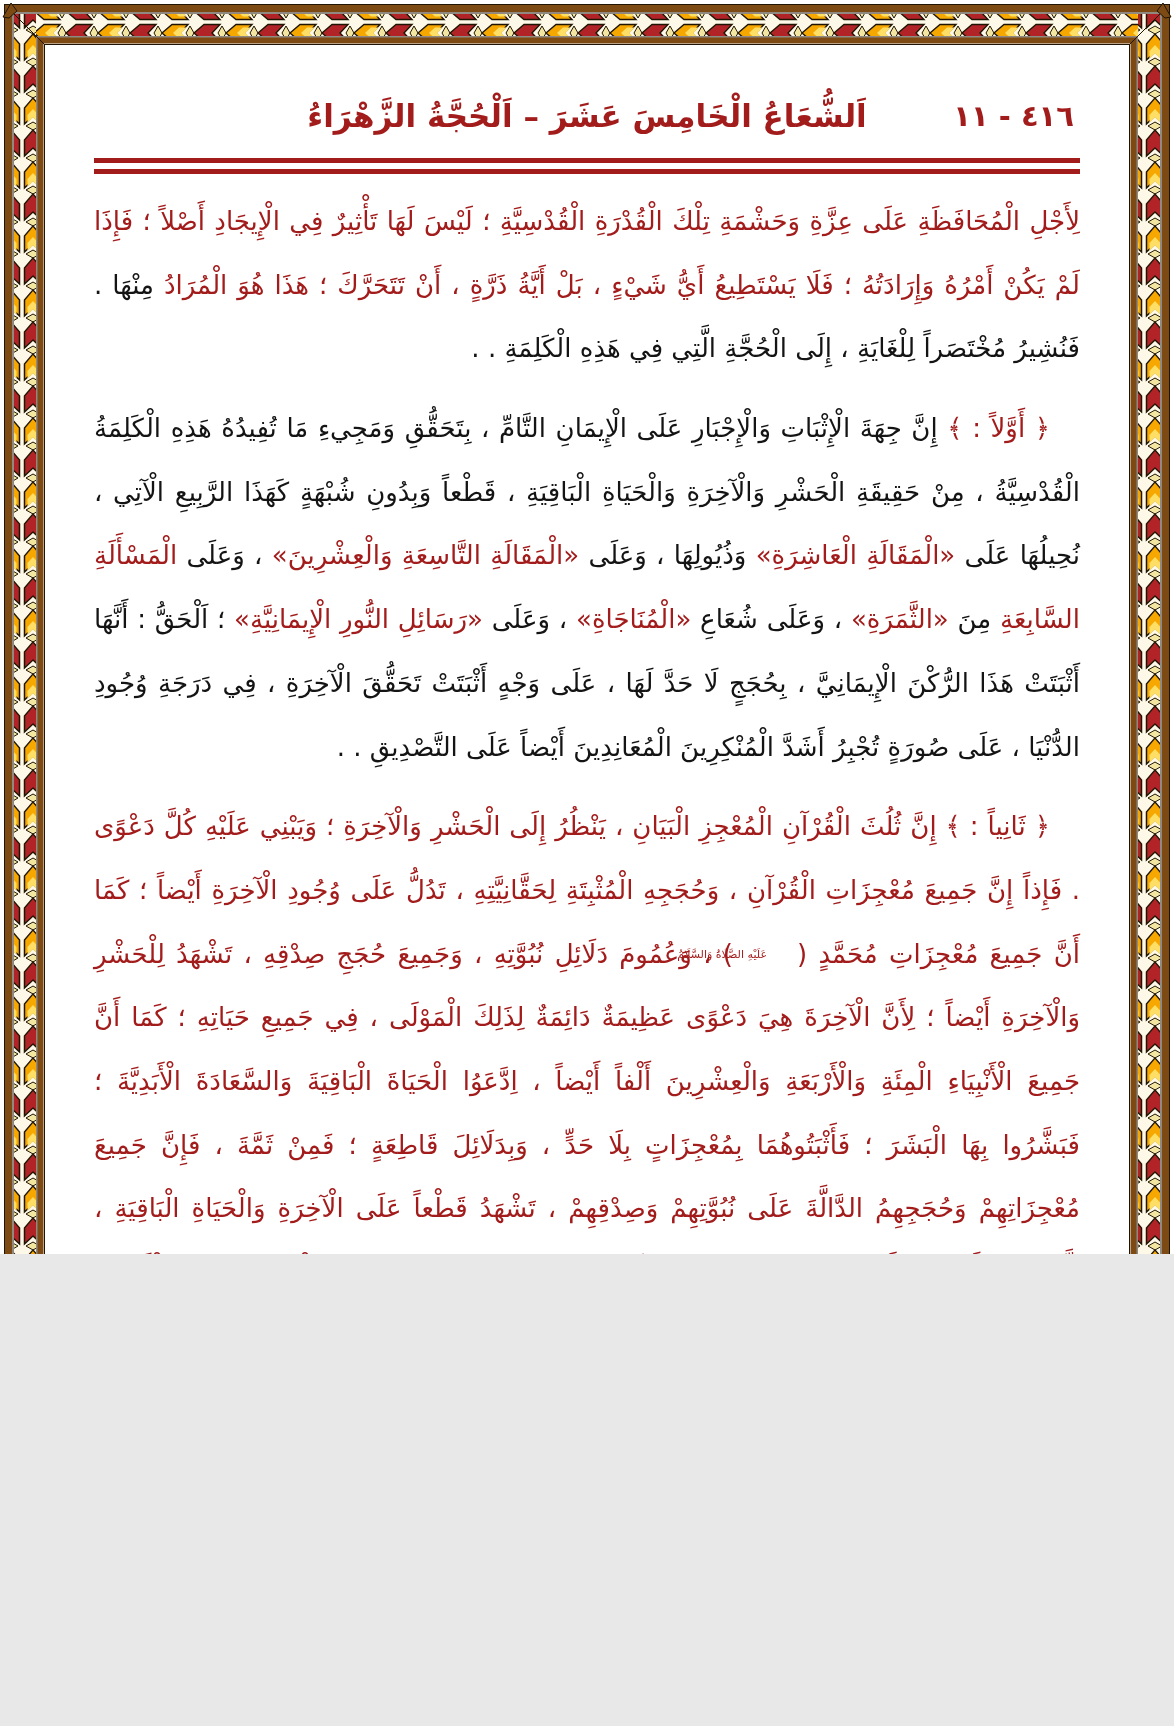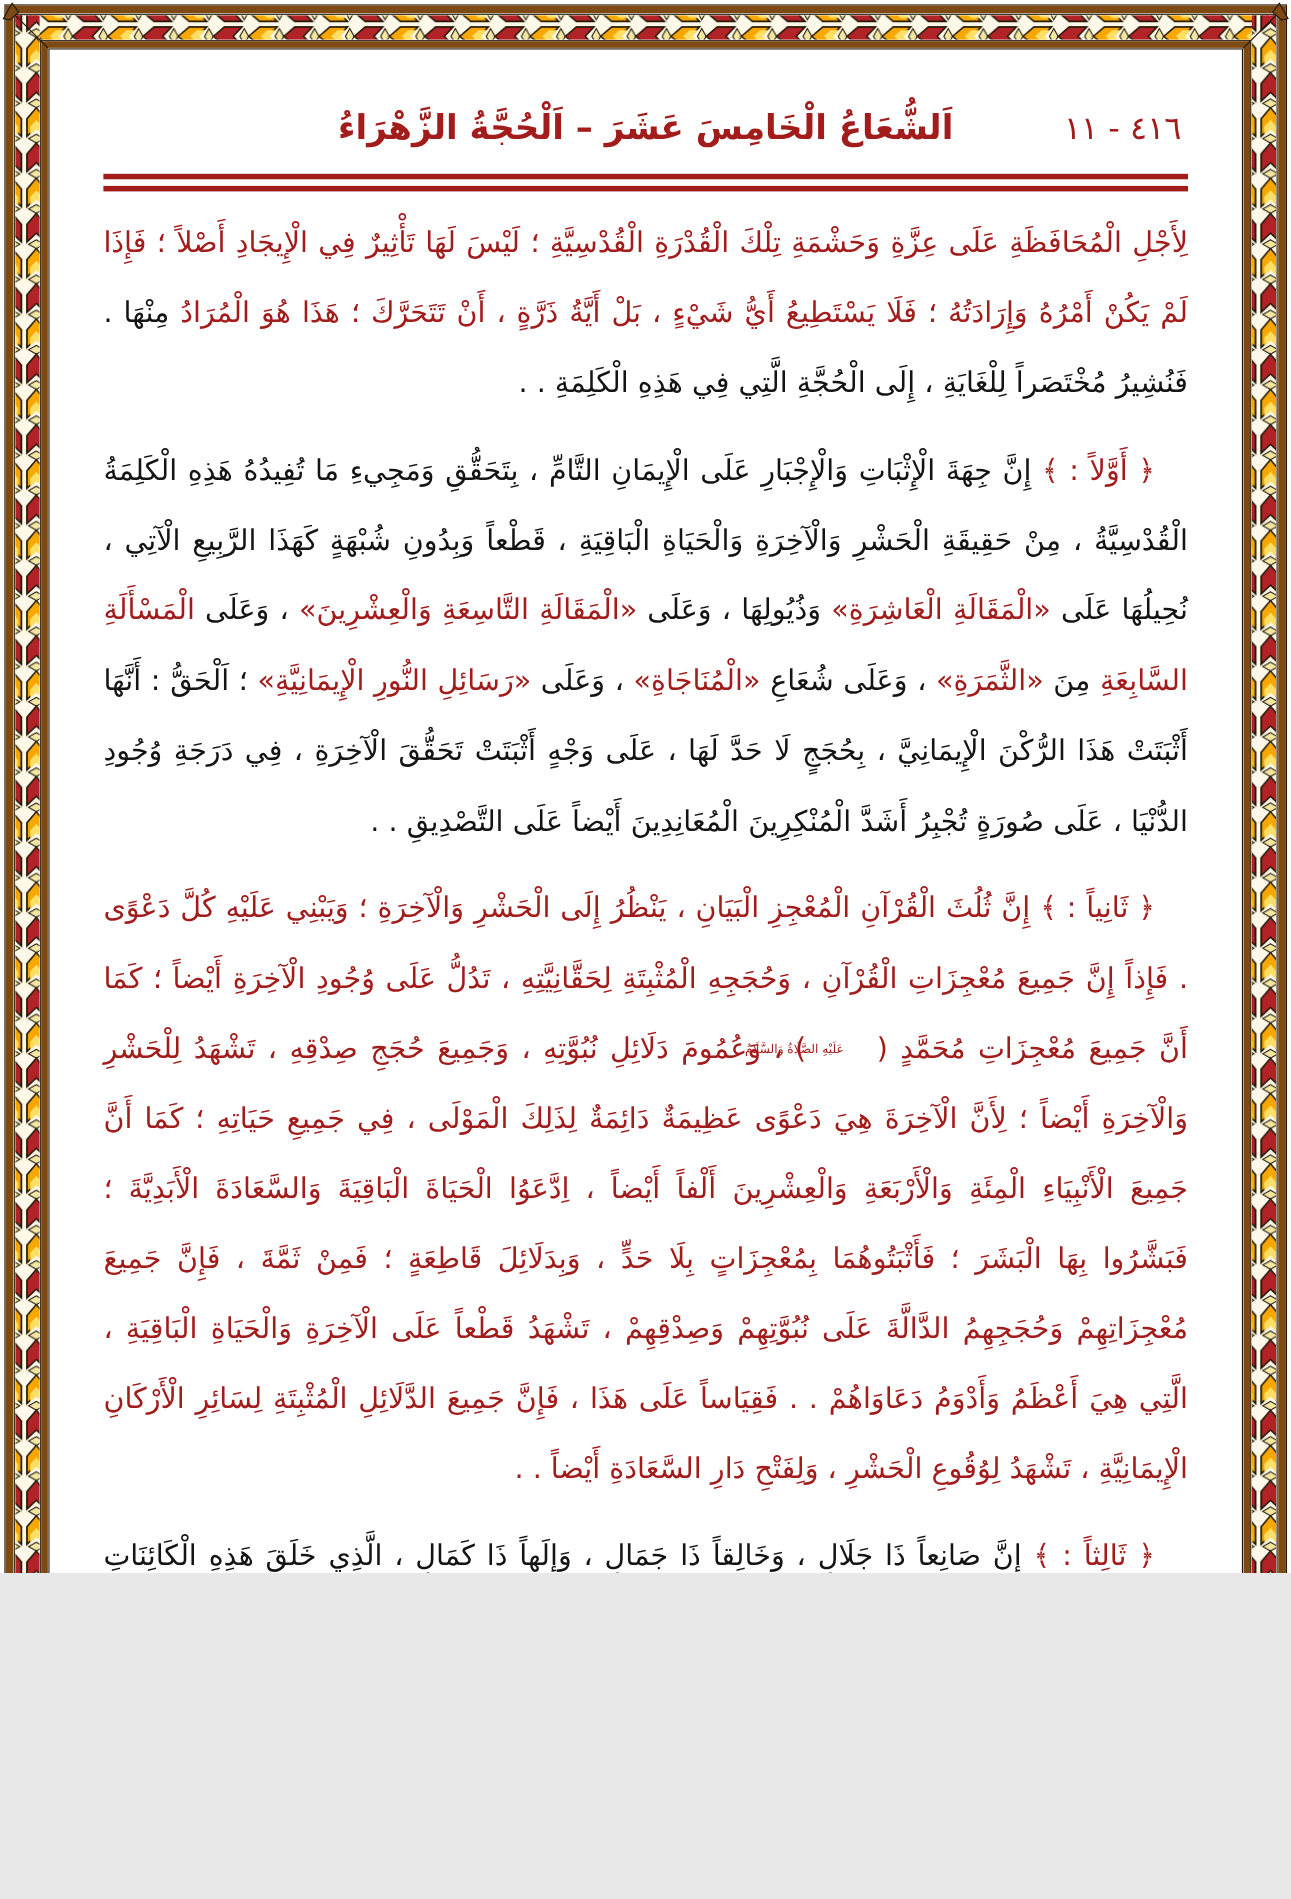--- a/index.html
+++ b/index.html
@@ -4,41 +4,41 @@
 <style>
   :root{
     --red:#A31C1C;
     --ink:#141414;
     --rail:#7C4A12;
     --outline:#201505;
   }
   html,body{margin:0;padding:0;background:#e8e8e8;}
   .page{
     position:relative;
-    width:1174px;height:1430px;
+    width:1174px;height:1254px;
     margin:0 auto;
     background:#ffffff;
     overflow:hidden;
     font-family:"DejaVu Sans",sans-serif;
   }
   .frame{position:absolute;inset:0;pointer-events:none;}
   .content{
     position:absolute;top:46px;bottom:46px;left:94px;right:94px;
     direction:rtl;
   }
   .header{position:relative;margin-top:40px;height:60px;}
   .page-title{
     display:inline-block;
     font-size:31px;font-weight:bold;color:var(--red);
     line-height:60px;
   }
   .header-inner{text-align:center;}
   .page-number{
     position:absolute;right:6px;top:0;
-    font-size:29px;font-weight:normal;color:var(--red);
+    font-size:29px;font-weight:bold;color:var(--red);
     line-height:60px;
     direction:rtl;
   }
   .rule{
     margin-top:12px;
     height:6px;
     border-top:5px solid var(--red);
     border-bottom:5px solid var(--red);
   }
   .body-text{margin-top:16px;}

